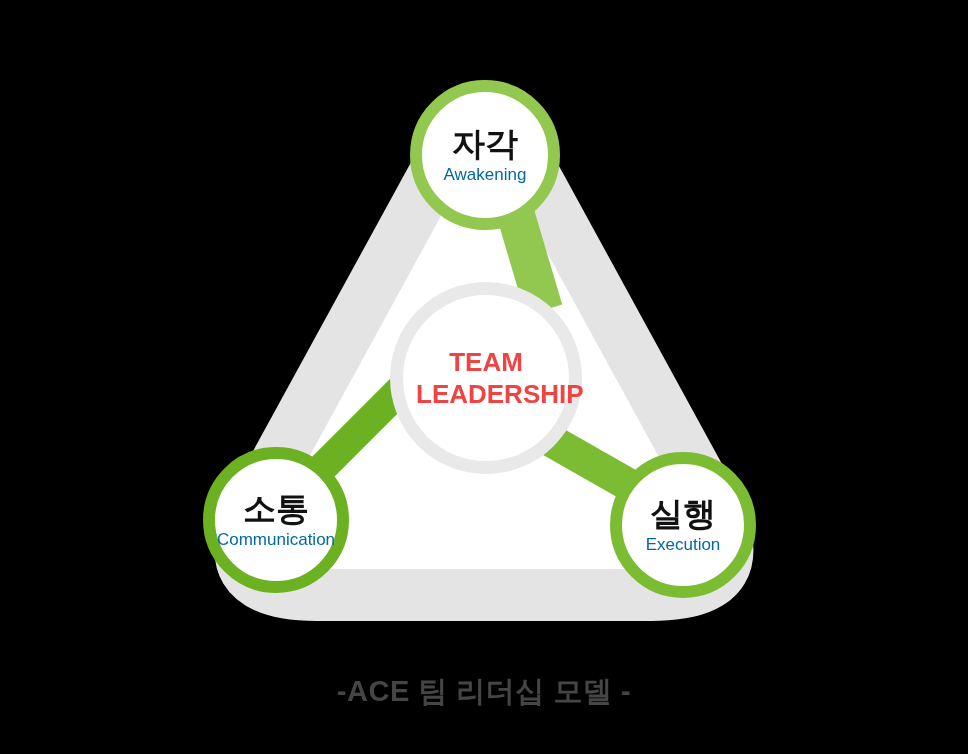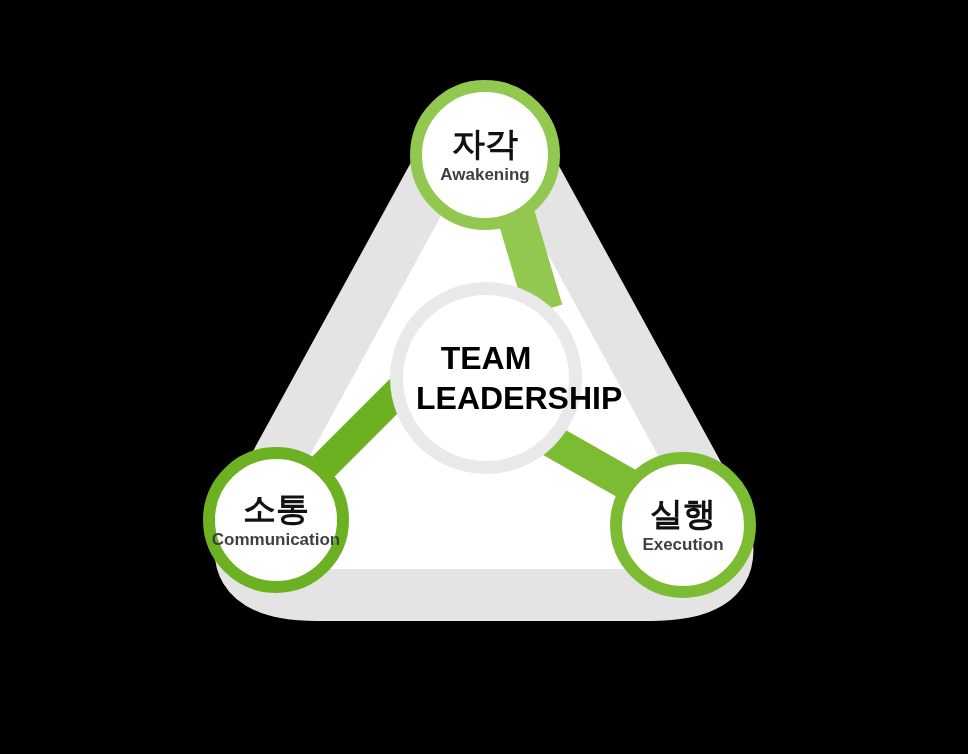--- a/index.html
+++ b/index.html
@@ -53,28 +53,28 @@
   }
   .node-label-ko {
     font-size: 33px;
     font-weight: 700;
     color: #111111;
     line-height: 1.1;
     margin-bottom: 4px;
   }
   .node-label-en {
     font-size: 17px;
-    font-weight: 700;
-    color: #404040;
+    font-weight: 400;
+    color: #0369a1;
     line-height: 1.1;
   }
   .center-title {
-    font-size: 32px;
+    font-size: 26px;
     font-weight: 700;
-    color: #000000;
+    color: #ef4444;
     line-height: 1.25;
     width: 140px;
   }
   .caption {
     position: absolute;
     left: 0;
     top: 672px;
     width: 100%;
     text-align: center;
     font-size: 29px;
@@ -109,14 +109,15 @@
   <div class="node-circle node-right">
     <div class="node-label-ko">실행</div>
     <div class="node-label-en">Execution</div>
   </div>
 
   <div class="node-circle node-left">
     <div class="node-label-ko">소통</div>
     <div class="node-label-en">Communication</div>
   </div>
 
+  <div class="caption">-ACE 팀 리더십 모델 -</div>
 
 </div>
 
 </body></html>

